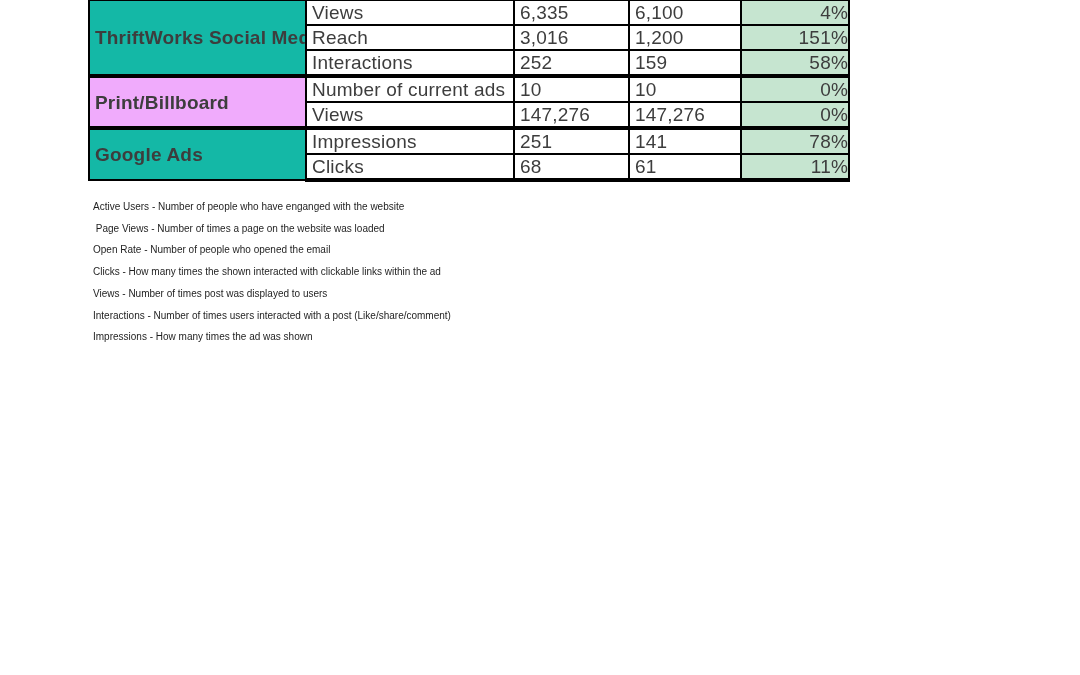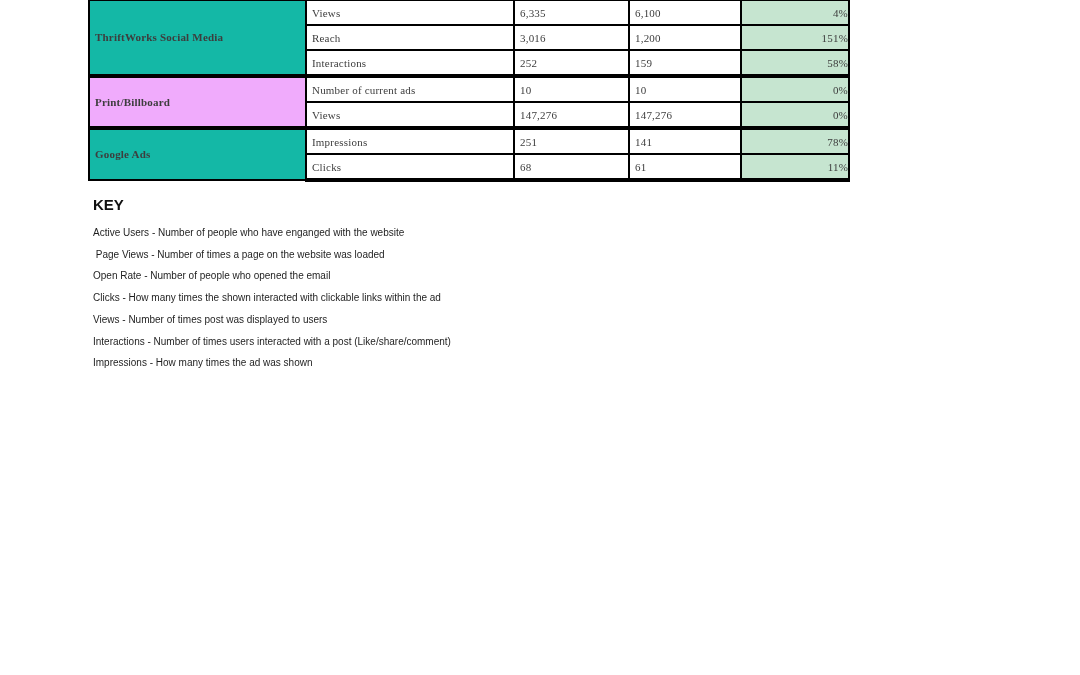--- a/index.html
+++ b/index.html
@@ -23,26 +23,25 @@
     border-collapse: collapse;
     table-layout: fixed;
     width: 760px;
     font-family: "Liberation Sans", sans-serif;
     letter-spacing: 0.2px;
   }
   table.metrics td {
     border: 2px solid #000000;
     height: 23px;
     padding: 0 0 0 5px;
-    font-size: 11px;
+    font-size: 19px;
     color: #3d3d3d;
     overflow: hidden;
     white-space: nowrap;
     vertical-align: middle;
-    font-family: Liberation Serif, serif;
   }
   td.cat {
     border-left-width: 4px;
     border-right-width: 3px;
     font-weight: bold;
     font-size: 16px;
     color: #0b0b0b;
     padding-left: 6px;
     line-height: 21px;
     white-space: normal;
@@ -137,21 +136,20 @@
     <tr class="g-end">
       <td>Clicks</td>
       <td>68</td>
       <td>61</td>
       <td class="pct bg-pct">11%</td>
     </tr>
   </tbody>
 </table>
 
 <div class="key">
-  <div class="key-title">KEY</div>
   <div class="key-line">Active Users - Number of people who have enganged with the website</div>
   <div class="key-line"> Page Views - Number of times a page on the website was loaded</div>
   <div class="key-line">Open Rate - Number of people who opened the email</div>
   <div class="key-line">Clicks - How many times the shown interacted with clickable links within the ad</div>
   <div class="key-line">Views - Number of times post was displayed to users</div>
   <div class="key-line">Interactions - Number of times users interacted with a post (Like/share/comment)</div>
   <div class="key-line">Impressions - How many times the ad was shown</div>
 </div>
 
 </body></html>

